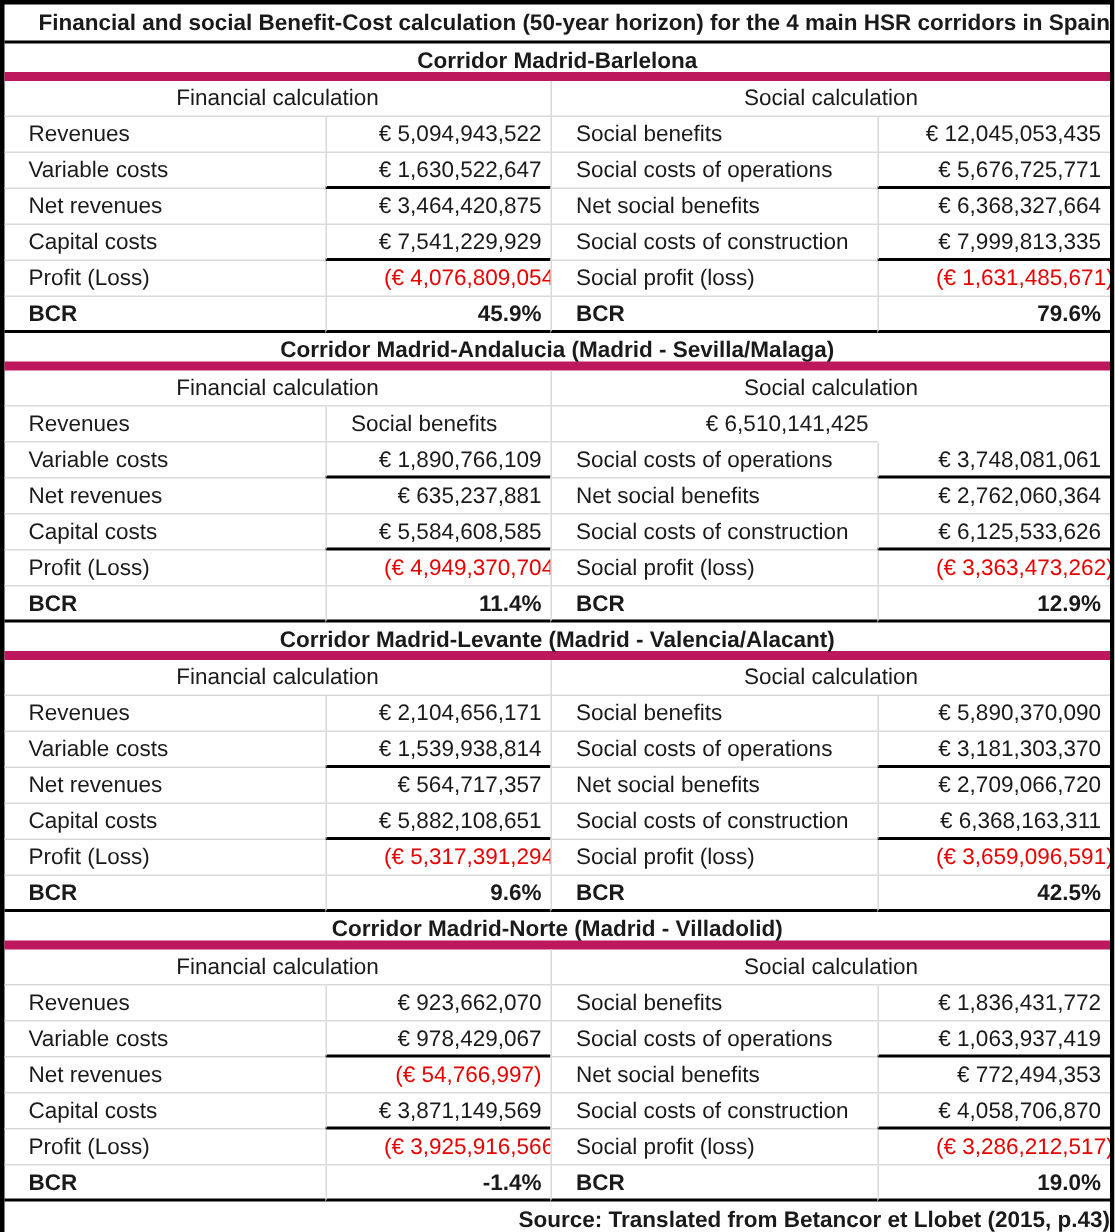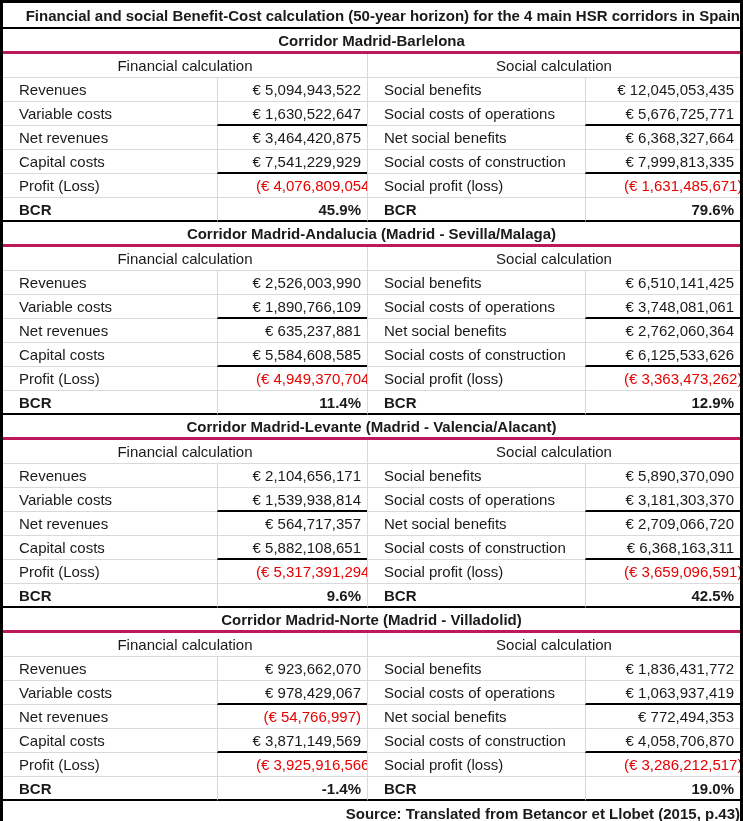--- a/index.html
+++ b/index.html
@@ -47,21 +47,21 @@
   }
   .title-row { border-bottom: 2px solid #000; }
 
   .corridor-header {
     display: block;
     text-align: center;
     font-weight: bold;
     height: 25px;
     line-height: 24px;
     box-sizing: border-box;
-    border-bottom: 3px solid #be185d;
+    border-bottom: 6px solid #be185d;
   }
 
   .subheader .cell { text-align: center; }
   .span2 { grid-column: span 2; }
 
   .bcr .cell {
     font-weight: bold;
     border-bottom: 2px solid #000;
   }
 </style>
@@ -123,21 +123,20 @@
 
   <section>
     <div class="corridor-header">Corridor Madrid-Andalucia (Madrid - Sevilla/Malaga)</div>
     <div class="row subheader">
       <div class="cell span2">Financial calculation</div>
       <div class="cell span2 vline">Social calculation</div>
     </div>
 
   <div class="row">
     <div class="cell label">Revenues</div>
-    <div class="cell value vline">€ 2,526,003,990</div>
     <div class="cell label vline">Social benefits</div>
     <div class="cell value vline">€ 6,510,141,425</div>
   </div>
 
   <div class="row">
     <div class="cell label">Variable costs</div>
     <div class="cell value vline sum">€ 1,890,766,109</div>
     <div class="cell label vline">Social costs of operations</div>
     <div class="cell value vline sum">€ 3,748,081,061</div>
   </div>

